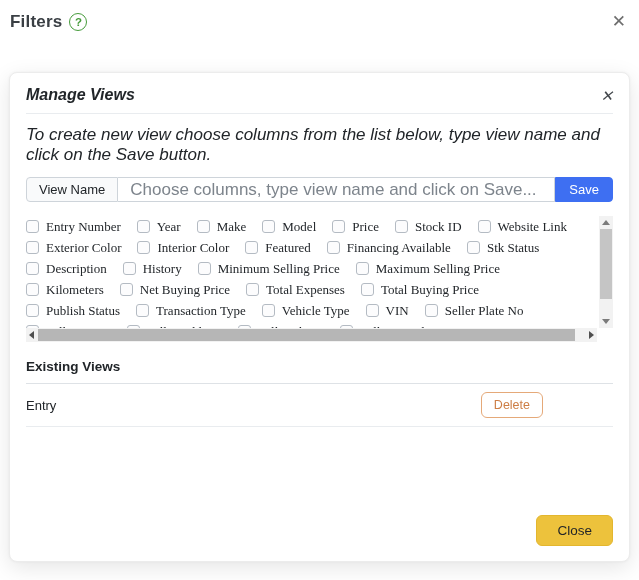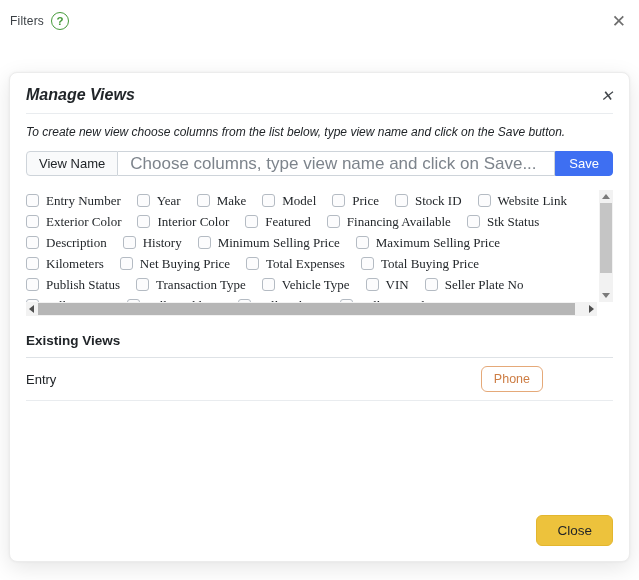--- a/index.html
+++ b/index.html
@@ -2,34 +2,34 @@
 <html><head>
 <meta charset="utf-8">
 <style>
   * { margin:0; padding:0; box-sizing:border-box; }
   html,body { background:#fff; }
   body { font-family:"Liberation Sans", sans-serif; }
   #screen { position:relative; width:639px; height:580px; background:#ffffff; overflow:hidden; }
 
   
   .page-header { position:absolute; top:12px; left:10px; display:flex; align-items:center; gap:7px; }
-  .filters-title { font-size:12px; font-weight:400; color:#3a3f44; letter-spacing:.2px; }
+  .filters-title { font-size:17px; font-weight:700; color:#3a3f44; letter-spacing:.2px; }
   .help-badge { width:18px; height:18px; border:1.6px solid #469b3b; border-radius:50%; color:#469b3b;
     font-size:11.5px; font-weight:700; display:flex; align-items:center; justify-content:center; }
   .page-close { position:absolute; top:13px; right:13px; font-size:17px; color:#6e6e6e; cursor:pointer; line-height:1; }
 
   
   .modal { position:absolute; left:9px; top:72px; width:621px; height:490px; background:#fff;
     border:1px solid #ececec; border-radius:8px; padding:0 16px;
     box-shadow:0 6px 22px rgba(0,0,0,.10), 0 0 3px rgba(0,0,0,.05); }
   .modal-header { display:flex; justify-content:space-between; align-items:center;
     padding:13px 0 9px; border-bottom:1px solid #e9ecef;font-style:italic; }
   .modal-title { font-size:16px; font-weight:700; color:#212529; }
   .modal-close { font-size:15px; color:#41464b; cursor:pointer; line-height:1; }
-  .instruction { font-style:italic; font-size:12px; color:#212529; margin:11px 0 12px; }
+  .instruction { font-style:italic; font-size:17px; color:#212529; margin:11px 0 12px; }
 
   .input-group { display:flex; height:25px; }
   .ig-label { display:flex; align-items:center; padding:0 12px; background:#f9fafb;
     border:1px solid #ced4da; border-radius:4px 0 0 4px; font-size:13px; color:#212529; white-space:nowrap; }
   .ig-input { flex:1; min-width:0; border:1px solid #ced4da; border-left:none; padding:0 12px;
     font-size:17px; color:#212529; outline:none; font-family:inherit; }
   .ig-input::placeholder { color:#7d848c; }
   .ig-save { background:#3e6ff2; border:1px solid #3e6ff2; color:#fff; font-size:13px;
     padding:0 13px; border-radius:0 4px 4px 0; cursor:pointer; font-family:inherit; }
 
@@ -228,19 +228,19 @@
         <span class="tri tri-left"></span>
         <span class="hthumb"></span>
         <span class="tri tri-right"></span>
       </div>
     </div>
 
     <div class="existing-heading">Existing Views</div>
 
     <div class="view-row">
       <span class="view-name">Entry</span>
-      <button class="delete-btn">Phone</button>
+      <button class="delete-btn">Delete</button>
     </div>
 
     <button class="close-btn">Close</button>
 
   </div>
 </div>
 
 </body></html>

